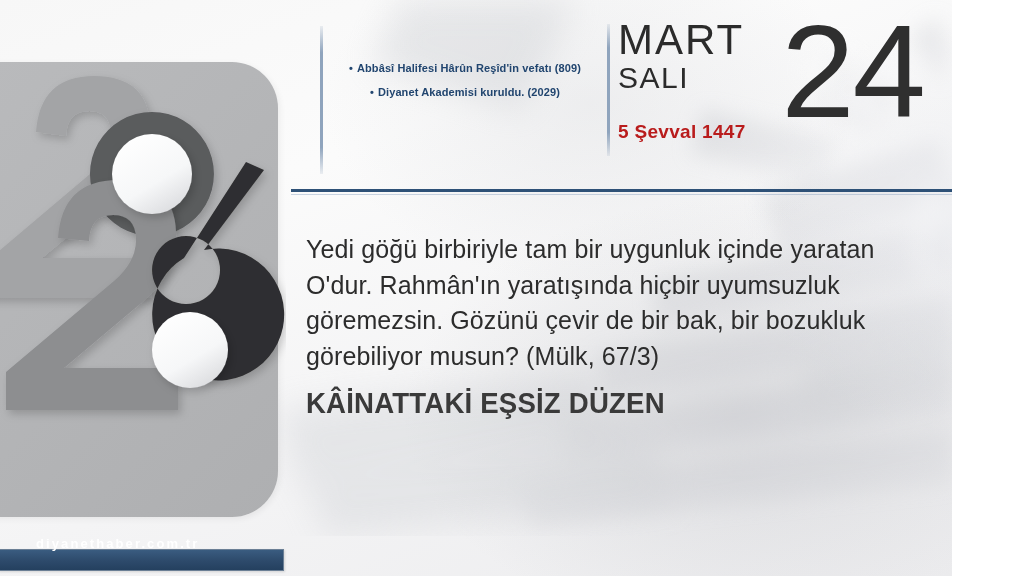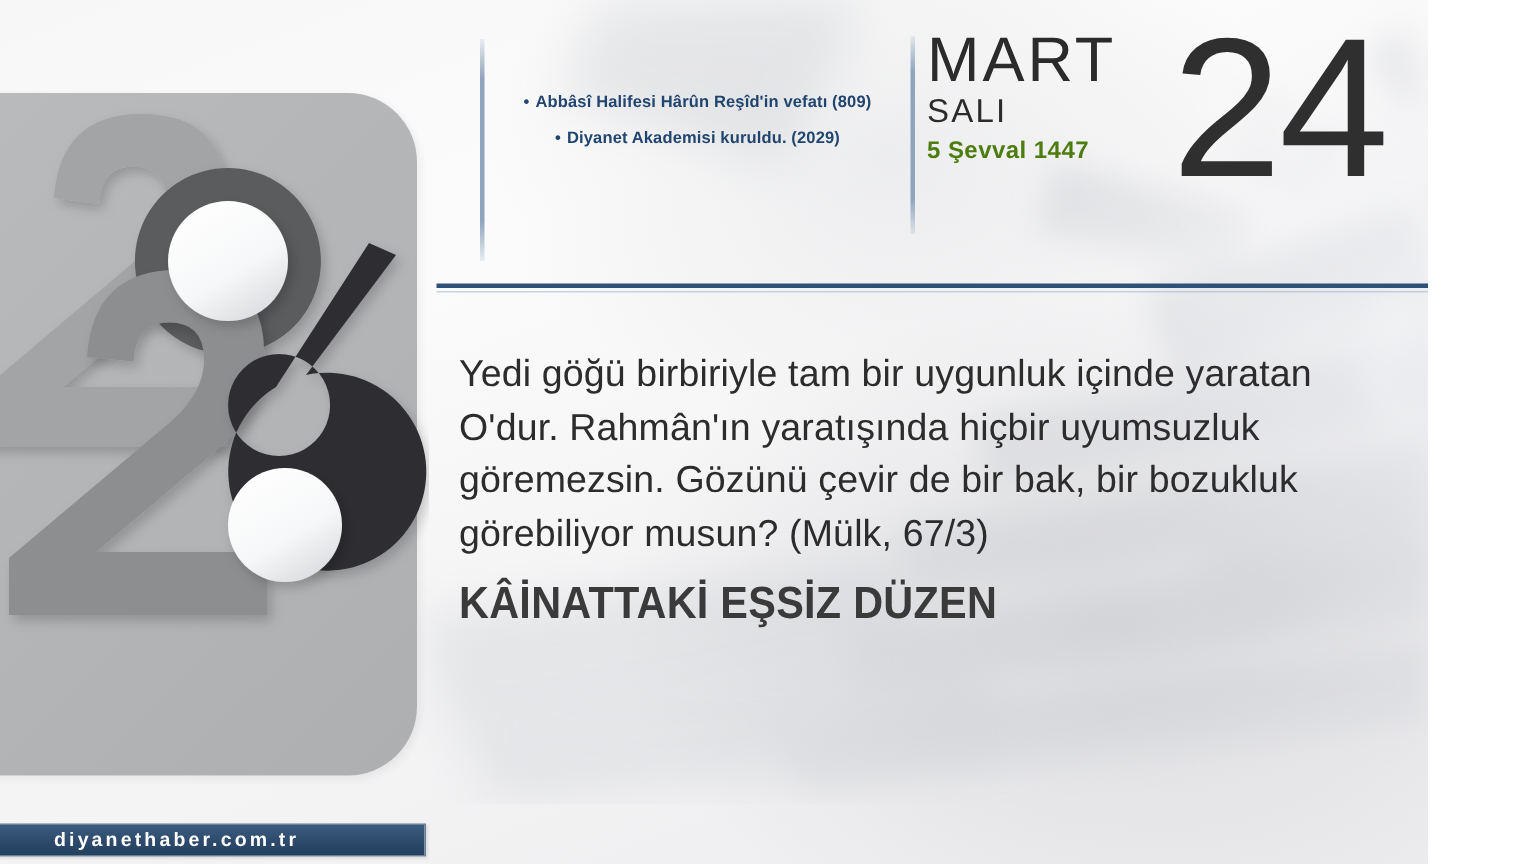--- a/index.html
+++ b/index.html
@@ -125,33 +125,33 @@
   }
   .month {
     font-size: 42px;
     font-weight: 300;
     color: #2b2b2b;
     letter-spacing: 2px;
     line-height: 0.96;
     font-family: "Liberation Sans", sans-serif;
   }
   .dayname {
-    font-size: 22px;
+    font-size: 30px;
     font-weight: 300;
     color: #2b2b2b;
     letter-spacing: 1.5px;
     line-height: 1.08;
     margin-top: 2px;
   }
   .hijri {
-    font-size: 16px;
+    font-size: 19px;
     font-weight: bold;
-    color: #4d7c0f;
+    color: #b91c1c;
     letter-spacing: 0.3px;
-    margin-top: 6px;
+    margin-top: 26px;
   }
 
   
   .daynum {
     position: absolute;
     right: 28px;
     top: 6px;
     font-size: 132px;
     font-weight: normal;
     color: #2f2f2f;
@@ -196,21 +196,21 @@
     width: 286px;
     height: 22px;
     background: linear-gradient(180deg, #3a5c80 0%, #2d4a6b 55%, #24405f 100%);
     border: 1px solid #6b7f95;
     box-sizing: border-box;
     box-shadow: 1px 1px 2px rgba(0,0,0,0.12);
   }
   .footer-text {
     position: absolute;
     left: 36px;
-    top: 552px;
+    top: 536px;
     font-size: 13px;
     font-weight: bold;
     color: #ffffff;
     letter-spacing: 2.1px;
     text-align: right;
   }
 </style>
 </head>
 <body>
 

